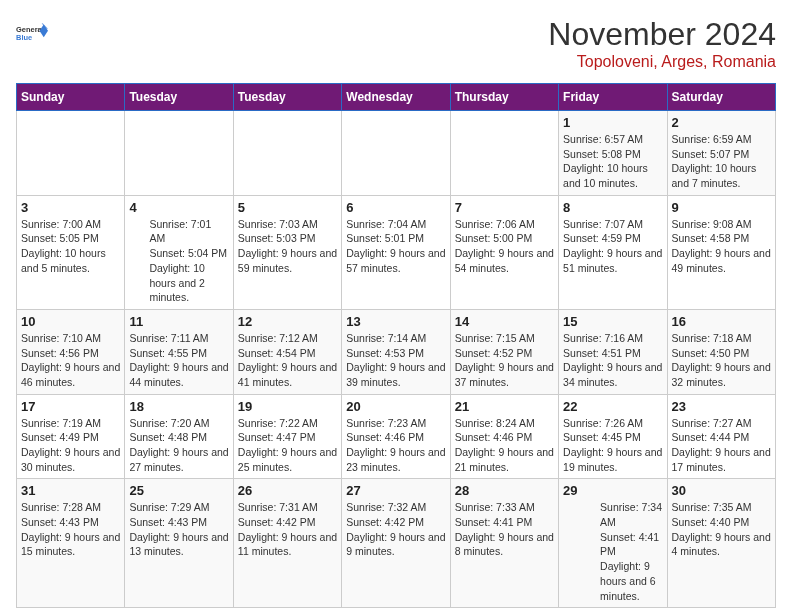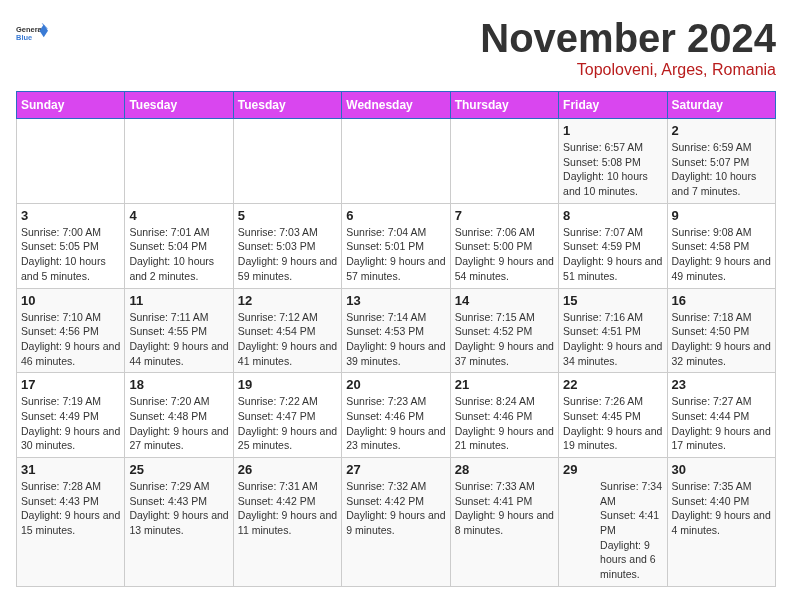--- a/index.html
+++ b/index.html
@@ -18,35 +18,35 @@
     }
     .logo {
       display: flex;
       align-items: center;
       gap: 4px;
     }
     .title-area {
       text-align: right;
     }
     .month-title {
-      font-size: 40px;
-      font-weight: bold;
+      font-size: 32px;
+      font-weight: normal;
       color: #333;
     }
     .location-title {
       font-size: 16px;
       color: #b91c1c;
     }
     table {
       width: 100%;
       border-collapse: collapse;
       font-size: 11px;
     }
     thead tr {
-      background-color: #d946ef;
+      background-color: #701a75;
       color: white;
     }
     thead th {
       padding: 6px 4px;
       text-align: left;
       font-size: 12px;
       font-weight: bold;
       border: 1px solid #2a6bc5;
     }
     tbody td {
@@ -128,21 +128,21 @@
       </tr>
       <tr>
         <td>
           <span class="day-number">3</span>
           <div class="day-info" style="white-space: pre-line;">Sunrise: 7:00 AM
 Sunset: 5:05 PM
 Daylight: 10 hours and 5 minutes.</div>
         </td>
         <td>
           <span class="day-number">4</span>
-          <div class="day-info" style="white-space: pre-line;">Sunrise: 7:01 AM
+          <div class="day-info" style="white-space: pre-line; margin-left: 20px;">Sunrise: 7:01 AM
 Sunset: 5:04 PM
 Daylight: 10 hours and 2 minutes.</div>
         </td>
         <td>
           <span class="day-number">5</span>
           <div class="day-info" style="white-space: pre-line;">Sunrise: 7:03 AM
 Sunset: 5:03 PM
 Daylight: 9 hours and 59 minutes.</div>
         </td>
         <td>

